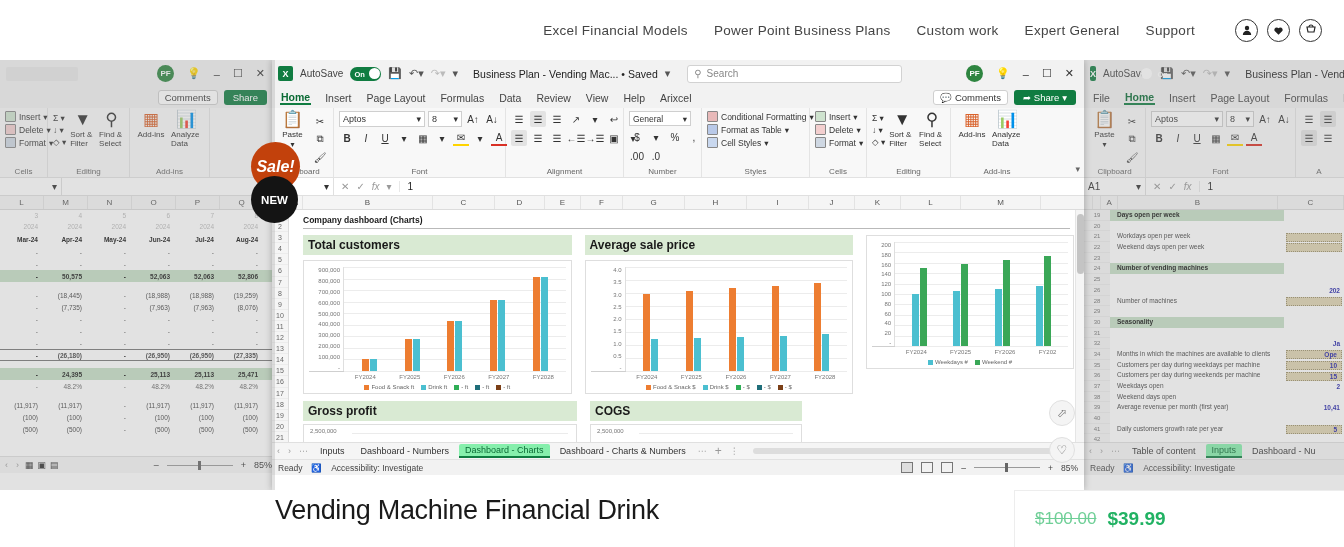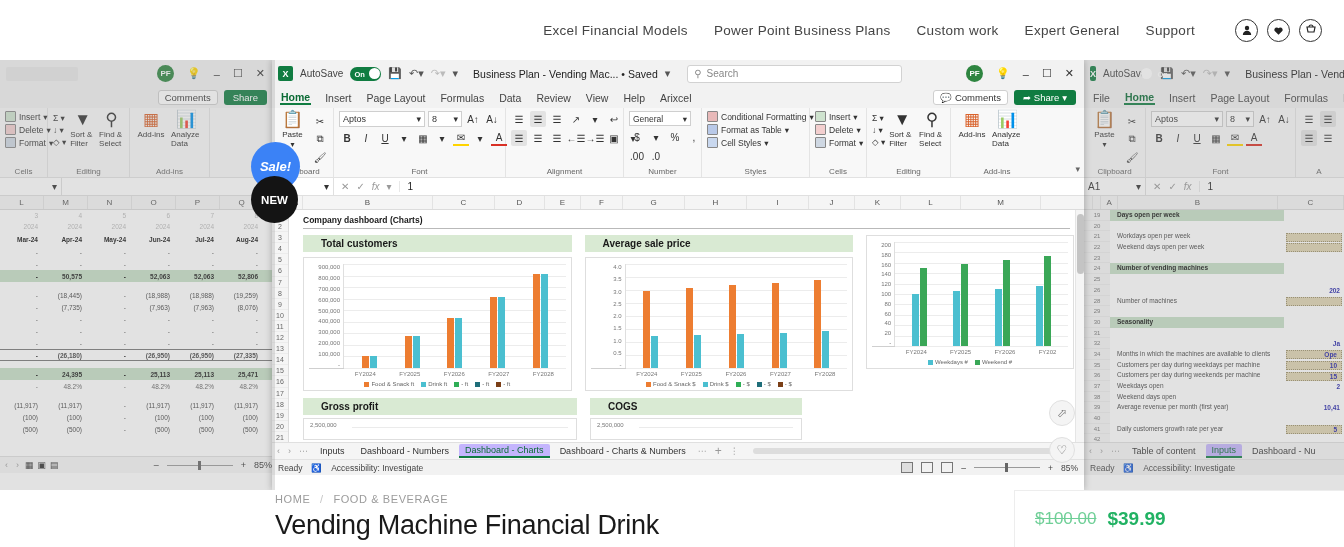--- a/index.html
+++ b/index.html
@@ -159,22 +159,22 @@
   .rowhdr div { height: 11.1px; line-height: 11.1px; border-bottom: 1px solid #ececec; }
 
   
   .dash { position: absolute; left: 17px; top: 14px; right: 0; bottom: 0; overflow: hidden; }
   .dash-title { font-size: 8.5px; font-weight: bold; color: #1a1a1a; padding: 5px 0 3px 14px; }
   .sec-rule { border-bottom: 1px solid #b9b9b9; margin: 0 14px 0 14px; }
   .chart-row { display: flex; gap: 13px; padding: 6px 10px 0 14px; }
   .chart-card { width: 274px; }
   .chart-card.narrow { width: 212px; }
   .card-head {
-    background: #d9ead3; font-size: 10px; font-weight: bold; color: #1a1a1a;
-    padding: 3px 18px; margin-bottom: 5px;
+    background: #d9ead3; font-size: 12px; font-weight: bold; color: #1a1a1a;
+    padding: 3px 5px; margin-bottom: 5px;
   }
   .plot {
     border: 1px solid #dedede; background: #fff; padding: 6px 5px 3px 5px; position: relative;
   }
   .plot-inner { display: flex; }
   .yaxis {
     display: flex; flex-direction: column; justify-content: space-between;
     font-size: 6px; color: #777; text-align: right; padding-right: 3px; width: 34px;
   }
   .plot-area { flex: 1; position: relative; border-left: 1px solid #dfdfdf; }
@@ -216,37 +216,37 @@
   }
 
   
   .xl-tabbar {
     height: 17px; background: #f5f5f5; border-top: 1px solid #e0e0e0;
     display: flex; align-items: center; font-size: 9px; color: #333; padding: 0 3px; gap: 4px;
   }
   .navarrow { color: #999; padding: 0 2px; font-size: 9px; }
   .sheet-tab { padding: 1px 6px; white-space: nowrap; cursor: pointer; }
   .sheet-tab.active {
-    background: #c4b5fd; font-weight: normal; color: #0b6b35;
+    background: #86efac; font-weight: normal; color: #0b6b35;
     border-bottom: 2px solid #107c41; border-radius: 2px 2px 0 0;
   }
   .xl-status {
     height: 16px; background: #f2f2f2; border-top: 1px solid #e2e2e2;
     display: flex; align-items: center; font-size: 8.5px; color: #444; padding: 0 6px; gap: 9px;
   }
   .status-right { margin-left: auto; display: flex; align-items: center; gap: 8px; }
   .viewbtn { width: 12px; height: 11px; border: 1px solid #777; }
   .viewbtn.sel { background: #dedede; }
   .zslider { width: 66px; height: 1px; background: #9a9a9a; position: relative; }
   .zslider .knob2 { position: absolute; left: 31px; top: -4px; width: 3px; height: 9px; background: #666; }
 
   
   .badge-sale {
     position: absolute; left: 251px; top: 82px; width: 49px; height: 49px;
-    border-radius: 50%; background: #3b82f6; color: #fff; font-size: 13px;
+    border-radius: 50%; background: #c2410c; color: #fff; font-size: 16px;
     font-weight: bold; font-style: italic; display: flex; align-items: center;
     justify-content: center; z-index: 50;
   }
   .badge-new {
     position: absolute; left: 251px; top: 116px; width: 47px; height: 47px;
     border-radius: 50%; background: #141414; color: #fff; font-size: 11.5px;
     font-weight: bold; display: flex; align-items: center; justify-content: center; z-index: 51;
   }
 
   
@@ -1306,24 +1306,19 @@
   </div>
 
   <div class="badge-sale">Sale!</div>
   <div class="badge-new">NEW</div>
   <div class="fab" style="left:1049px;top:340px">⬀</div>
   <div class="fab" style="left:1049px;top:377px">♡</div>
 </div>
 
 <div class="product">
   <div class="prod-left">
-    <div class="crumb">
-      <span>HOME</span>
-      <span class="sep">/</span>
-      <span>FOOD &amp; BEVERAGE</span>
-    </div>
     <div class="prod-title">Vending Machine Financial Drink</div>
   </div>
   <div class="price-box">
     <span class="price-old">$100.00</span>
     <span class="price-new">$39.99</span>
   </div>
 </div>
 
 </body></html>

